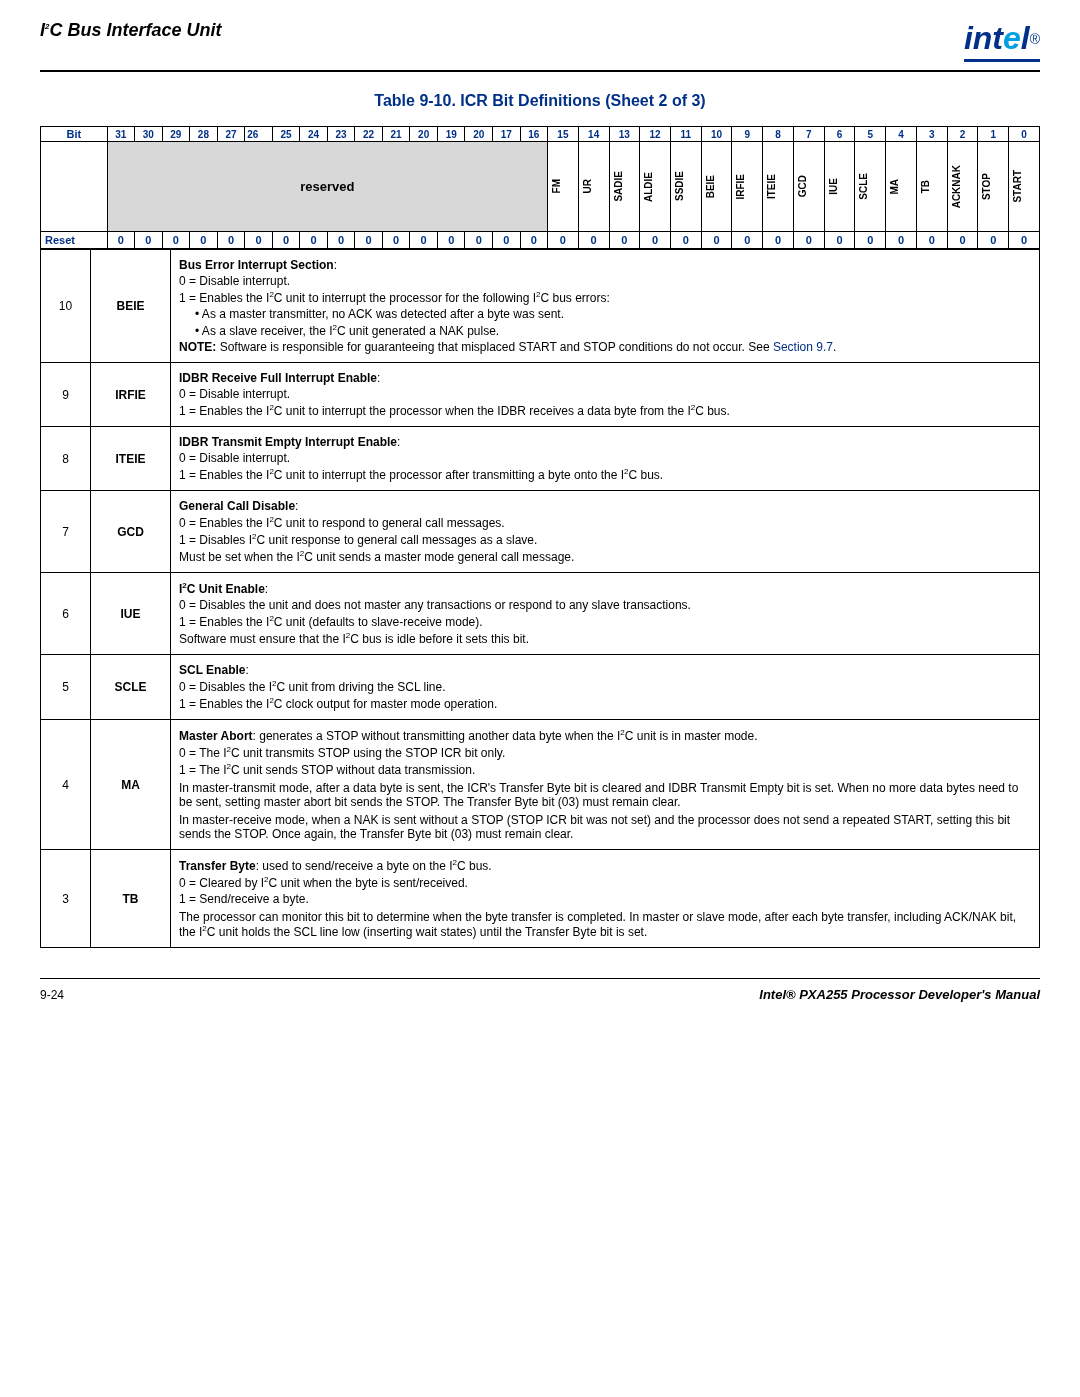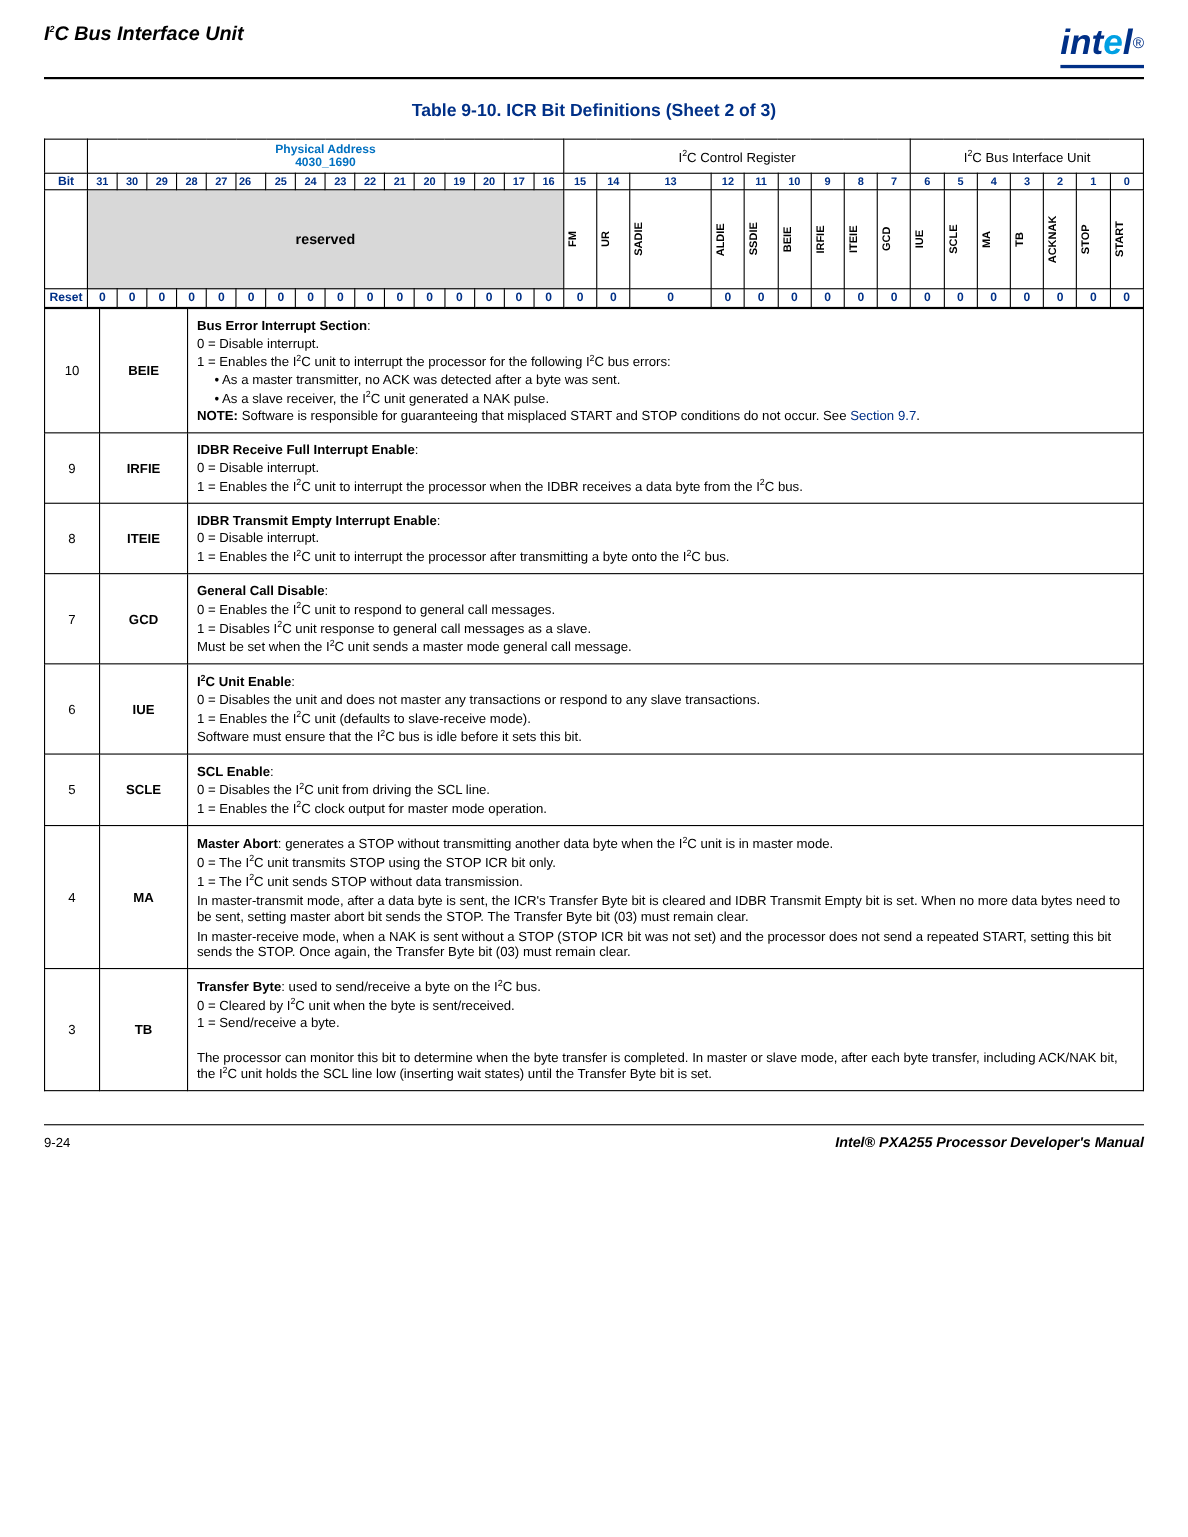--- a/index.html
+++ b/index.html
@@ -130,56 +130,41 @@
       <div style="border-bottom:3px solid #003087; padding-bottom:2px;">
         <span style="font-size:32px;font-weight:bold;font-style:italic;color:#003087;">int</span><span style="font-size:32px;font-weight:bold;font-style:italic;color:#00a0e3;">e</span><span style="font-size:32px;font-weight:bold;font-style:italic;color:#003087;">l</span><span style="font-size:14px;vertical-align:super;color:#003087;">®</span>
       </div>
     </div>
   </div>
 
   <div class="table-title">Table 9-10.  ICR Bit Definitions (Sheet 2 of 3)</div>
 
   <table class="main-table" style="margin-bottom:0;">
     <tbody>
-        <tr>
-      <td style="width:30px;border:none;"></td>
-      <td colspan="16" style="border:1px solid #000; text-align:center; padding:3px;">
-        <div class="physical-addr">
-          <span>Physical Address</span><br>
-          <span>4030_1690</span>
-        </div>
-      </td>
-      <td colspan="9" style="border:1px solid #000; text-align:center; padding:3px;">
-        <span>I<sup class="i2c-super">2</sup>C Control Register</span>
-      </td>
-      <td colspan="7" style="border:1px solid #000; text-align:center; padding:3px;">
-        <span>I<sup class="i2c-super">2</sup>C Bus Interface Unit</span>
-      </td>
-    </tr>
     <tr style="color:#003087;font-weight:bold;font-size:10px;">
       <td style="border:1px solid #000;text-align:center;padding:1px 2px;font-size:11px;">Bit</td>
       <td style="border:1px solid #000;text-align:center;padding:1px 2px;">31</td>
       <td style="border:1px solid #000;text-align:center;padding:1px 2px;">30</td>
       <td style="border:1px solid #000;text-align:center;padding:1px 2px;">29</td>
       <td style="border:1px solid #000;text-align:center;padding:1px 2px;">28</td>
       <td style="border:1px solid #000;text-align:center;padding:1px 2px;">27</td>
       <td style="border:1px solid #000;padding:1px 2px;margin-top:39px;">26</td>
       <td style="border:1px solid #000;text-align:center;padding:1px 2px;">25</td>
       <td style="border:1px solid #000;text-align:center;padding:1px 2px;">24</td>
       <td style="border:1px solid #000;text-align:center;padding:1px 2px;">23</td>
       <td style="border:1px solid #000;text-align:center;padding:1px 2px;">22</td>
       <td style="border:1px solid #000;text-align:center;padding:1px 2px;">21</td>
       <td style="border:1px solid #000;text-align:center;padding:1px 2px;">20</td>
       <td style="border:1px solid #000;text-align:center;padding:1px 2px;">19</td>
       <td style="border:1px solid #000;text-align:center;padding:1px 2px;">20</td>
       <td style="border:1px solid #000;text-align:center;padding:1px 2px;">17</td>
       <td style="border:1px solid #000;text-align:center;padding:1px 2px;">16</td>
       <td style="border:1px solid #000;text-align:center;padding:1px 2px;">15</td>
       <td style="border:1px solid #000;text-align:center;padding:1px 2px;">14</td>
-      <td style="border:1px solid #000;text-align:center;padding:1px 16px;">13</td>
+      <td style="border:1px solid #000;text-align:center;padding:1px 2px;">13</td>
       <td style="border:1px solid #000;text-align:center;padding:1px 2px;">12</td>
       <td style="border:1px solid #000;text-align:center;padding:1px 2px;">11</td>
       <td style="border:1px solid #000;text-align:center;padding:1px 2px;">10</td>
       <td style="border:1px solid #000;text-align:center;padding:1px 2px;">9</td>
       <td style="border:1px solid #000;text-align:center;padding:1px 2px;">8</td>
       <td style="border:1px solid #000;text-align:center;padding:1px 2px;">7</td>
       <td style="border:1px solid #000;text-align:center;padding:1px 2px;">6</td>
       <td style="border:1px solid #000;text-align:center;padding:1px 2px;">5</td>
       <td style="border:1px solid #000;text-align:center;padding:1px 2px;">4</td>
       <td style="border:1px solid #000;text-align:center;padding:1px 2px;">3</td>
@@ -359,21 +344,21 @@
       </td>
     </tr>
 
     <tr>
       <td class="bit-col" style="width:50px;border:1px solid #000;text-align:center;vertical-align:middle;">3</td>
       <td class="name-col" style="width:80px;border:1px solid #000;text-align:center;vertical-align:middle;">TB</td>
       <td class="desc-col" style="border:1px solid #000;padding:6px 8px;">
         <p><span class="field-title">Transfer Byte</span>: used to send/receive a byte on the I<sup class="i2c-super">2</sup>C bus.</p>
         <p>0 =  Cleared by I<sup class="i2c-super">2</sup>C unit when the byte is sent/received.</p>
         <p>1 =  Send/receive a byte.</p>
-        <p style="margin-top:17px;">The processor can monitor this bit to determine when the byte transfer is completed. In master or slave mode, after each byte transfer, including ACK/NAK bit, the I<sup class="i2c-super">2</sup>C unit holds the SCL line low (inserting wait states) until the Transfer Byte bit is set.</p>
+        <p style="margin-top:4px;">The processor can monitor this bit to determine when the byte transfer is completed. In master or slave mode, after each byte transfer, including ACK/NAK bit, the I<sup class="i2c-super">2</sup>C unit holds the SCL line low (inserting wait states) until the Transfer Byte bit is set.</p>
       </td>
     </tr>
   </tbody>
     </table>
 
   <div class="page-footer">
     <div class="footer-left">9-24</div>
     <div class="footer-right">
       <em>Intel® PXA255 Processor Developer's Manual</em>
     </div>

